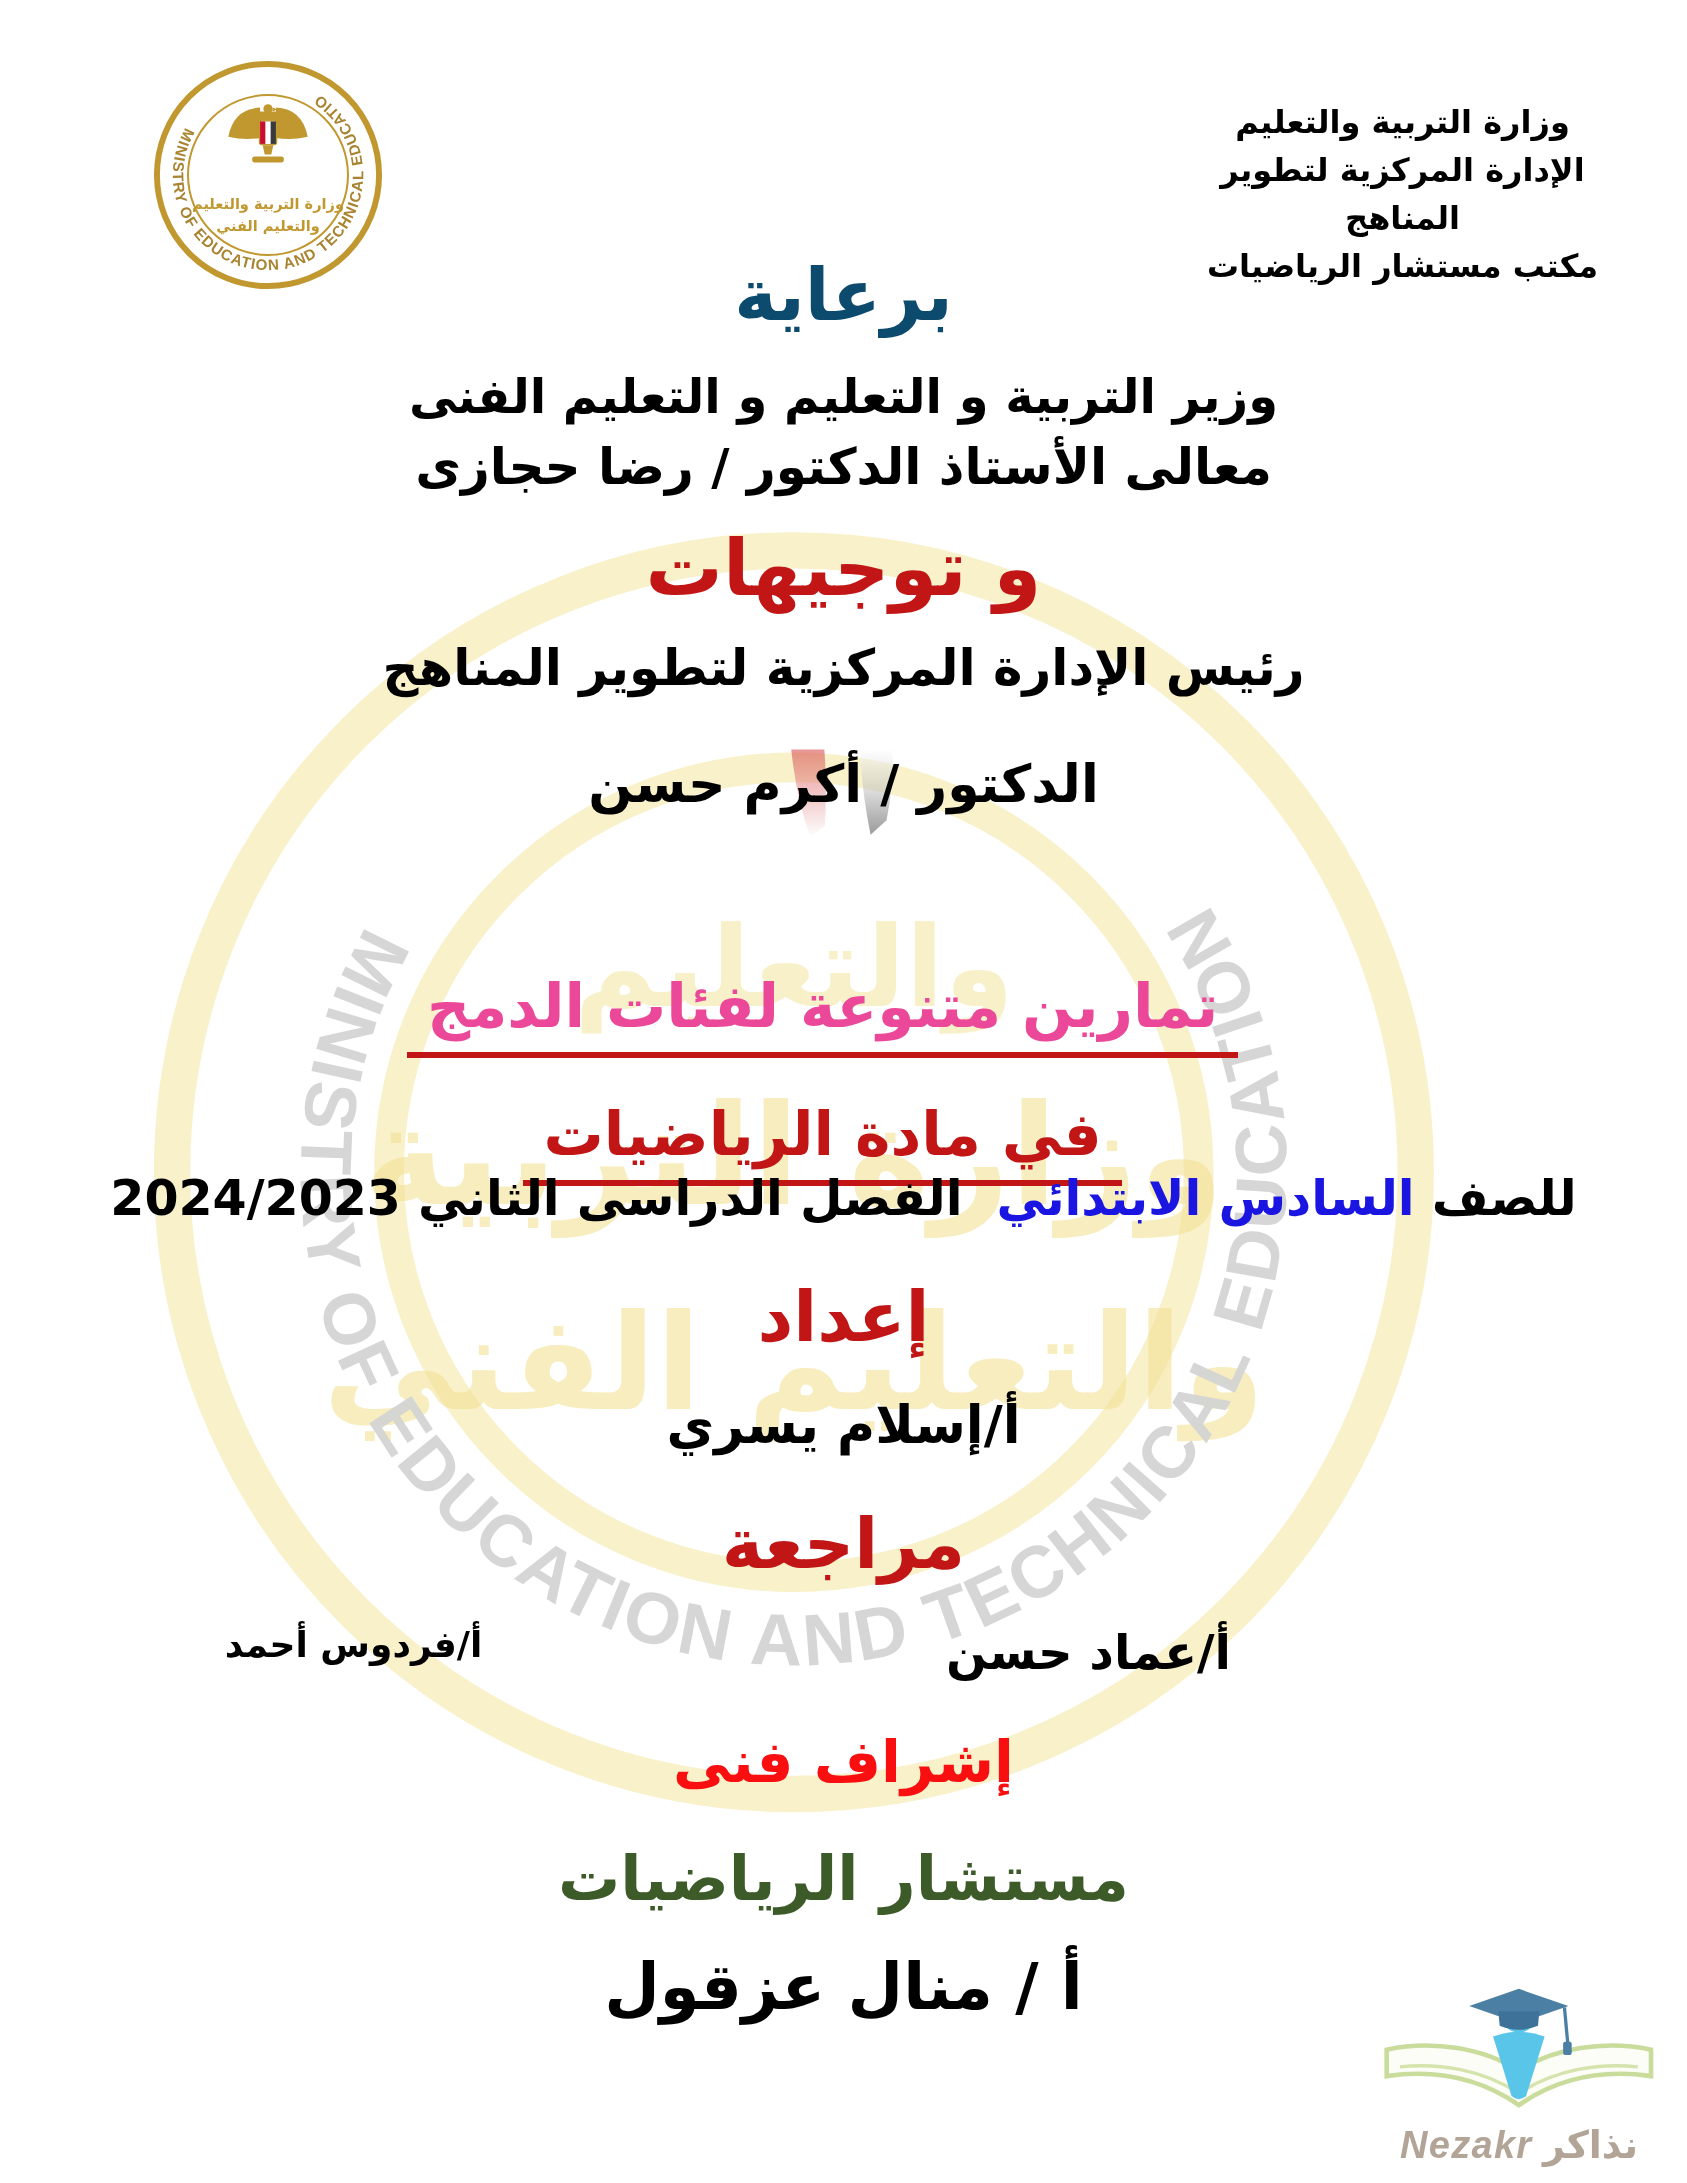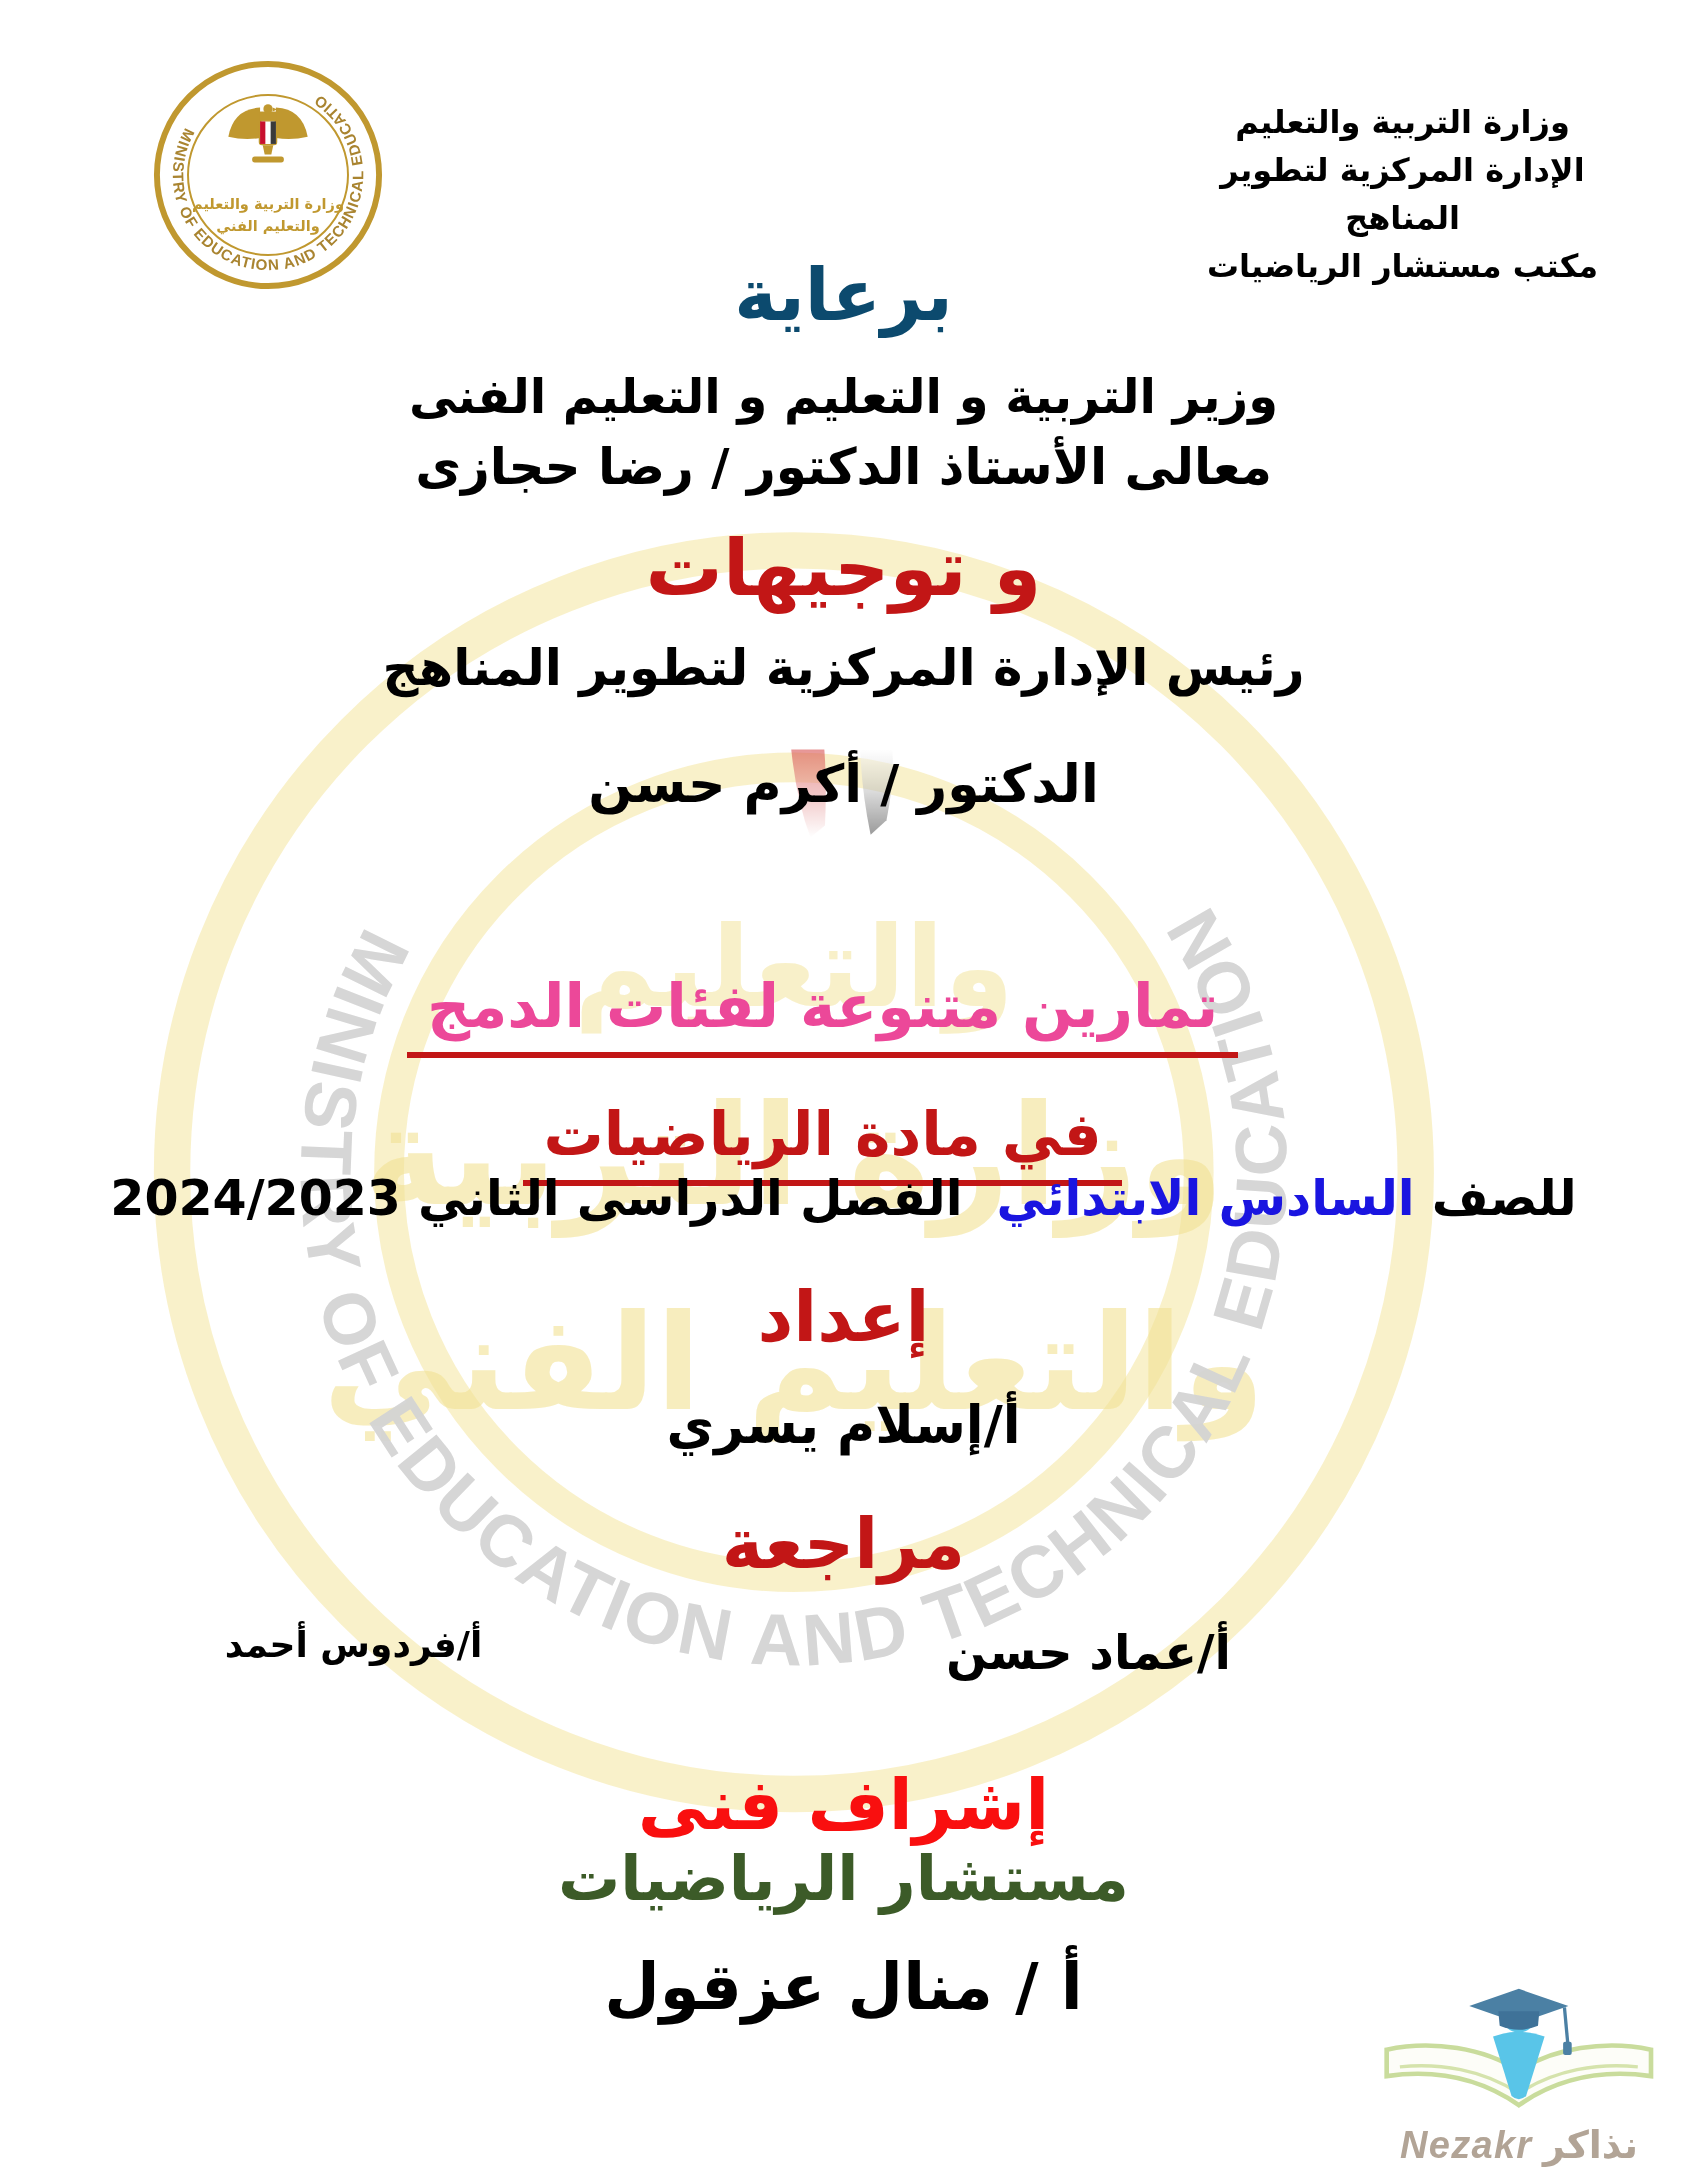--- a/index.html
+++ b/index.html
@@ -21,21 +21,21 @@
   .t-title1    {top:901px; font-size:60px;  color:#ec4899;}
   .t-title2    {top:1029px; font-size:60px;  color:#C21616;}
   .t-title1 .u,.t-title2 .u{display:inline-block;border-bottom:6.6px solid #C21616;padding:0 20px 10.6px 20px;}
   .t-grade     {top:1170px; font-size:49px;}
   .t-grade .blue{color:#1A15E0;}
   .t-prep      {top:1276px; font-size:70px; color:#C21616;}
   .t-prepname  {top:1395px; font-size:52px;text-align:center;}
   .t-review    {top:1503px; font-size:70px; color:#C21616;}
   .rev-left {position:absolute;top:1624px;left:155px; width:397px;text-align:center;direction:rtl;font-weight:bold;font-size:36px;color:#000;}
   .rev-right{position:absolute;top:1624px;left:890px;width:397px;text-align:center;direction:rtl;font-weight:bold;font-size:48px;color:#000;}
-  .t-superv    {top:1728px; font-size:70px; color:#F90F0F;margin-top:36px;}
+  .t-superv    {top:1728px; font-size:58px; color:#F90F0F;}
   .t-suprole   {top:1842px; font-size:62px;  color:#3C5B28;}
   .t-supname   {top:1950px; font-size:64px;}
   
   #watermark{left:0;top:0;z-index:0;}
   .content-layer{z-index:2;}
   
   #seal{left:149px;top:56px;z-index:2;}
   
   .nezakr{position:absolute;right:18.5px;top:1973px;width:299px;text-align:center;z-index:2;}
   .nezakr .brand{margin-top:-4px;font-size:38px;font-weight:bold;color:#B2A496;direction:ltr;

